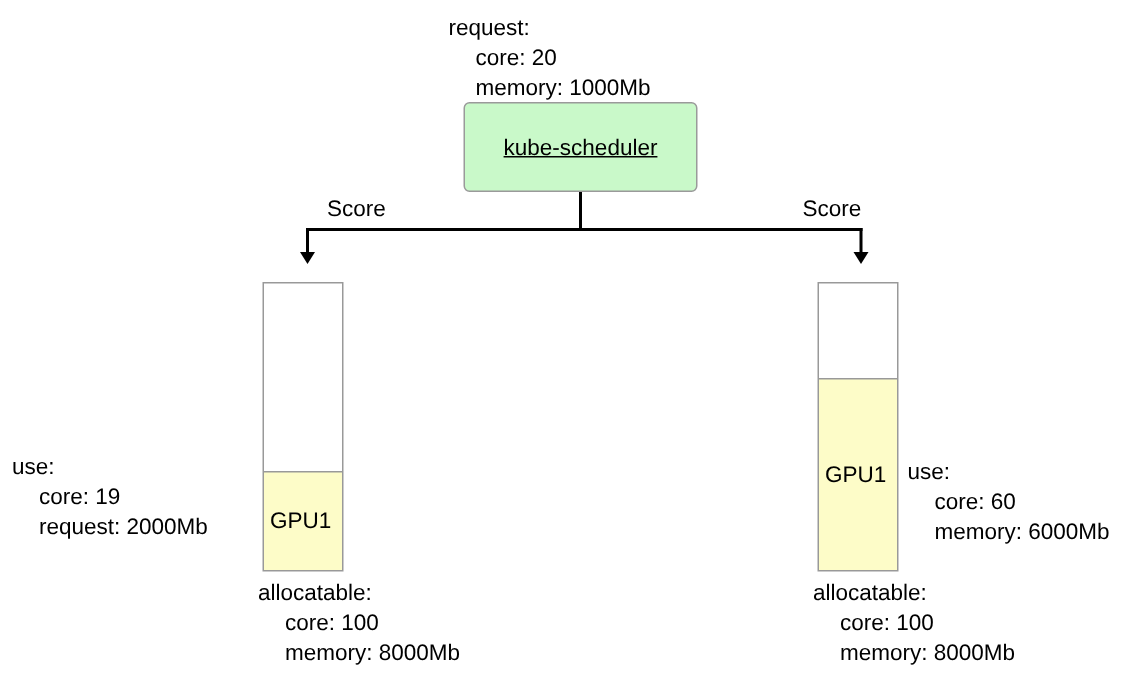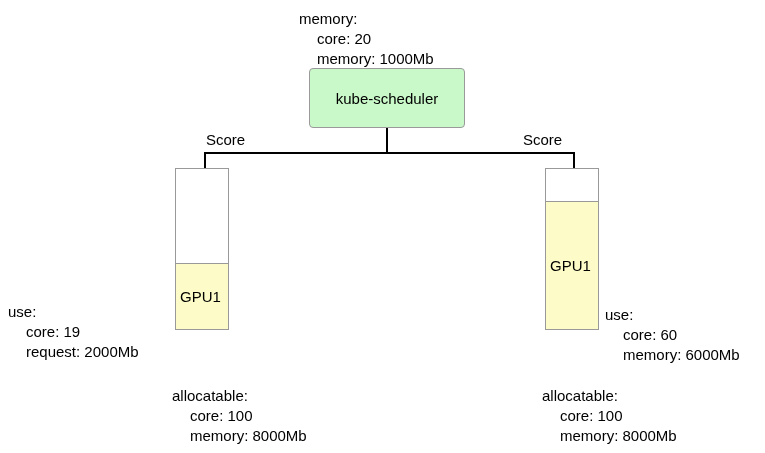--- a/index.html
+++ b/index.html
@@ -31,26 +31,27 @@
     top: 68px;
     width: 156px;
     height: 60px;
     background: #c9f9c9;
     border: 1px solid #9a9a9a;
     border-radius: 4px;
     display: flex;
     align-items: center;
     justify-content: center;
     box-sizing: border-box;
+    text-decoration: underline;
   }
   .node-box {
     position: absolute;
-    top: 168px;
+    top: 188px;
     width: 54px;
-    height: 162px;
+    height: 193px;
     background: #ffffff;
     border: 1px solid #999999;
     box-sizing: border-box;
     text-align: right;
   }
   .node-box.left  { left: 175px; }
   .node-box.right { left: 545px; }
   .gpu-fill {
     position: absolute;
     left: 0;
@@ -83,36 +84,37 @@
     border-left: 5px solid transparent;
     border-right: 5px solid transparent;
     border-top: 8px solid #000000;
   }
   .arrowhead.left  { left: 200px; top: 168px; }
   .arrowhead.right { left: 569px; top: 168px; }
   .score-label {
     position: absolute;
     top: 131px;
     white-space: nowrap;
+    margin-left: 12px;
   }
   .score-label.left  { left: 206px; }
   .score-label.right { left: 523px; }
   .request-block      { left: 299px; top: 9px; }
   .use-block.left     { left: 8px;   top: 302px; }
   .use-block.right    { left: 605px; top: 305px; }
   .alloc-block.left   { left: 172px; top: 386px; }
   .alloc-block.right  { left: 542px; top: 386px; }
 </style>
 </head>
 <body>
 
 <div class="canvas">
 
   <div class="txt-block request-block">
-    <div class="txt-line">memory:</div>
+    <div class="txt-line">request:</div>
     <div class="txt-line indent">core: 20</div>
     <div class="txt-line indent">memory: 1000Mb</div>
   </div>
 
   <div class="scheduler-box">
     <span>kube-scheduler</span>
   </div>
 
   <div class="line v-center"></div>
   <div class="line h-branch"></div>

